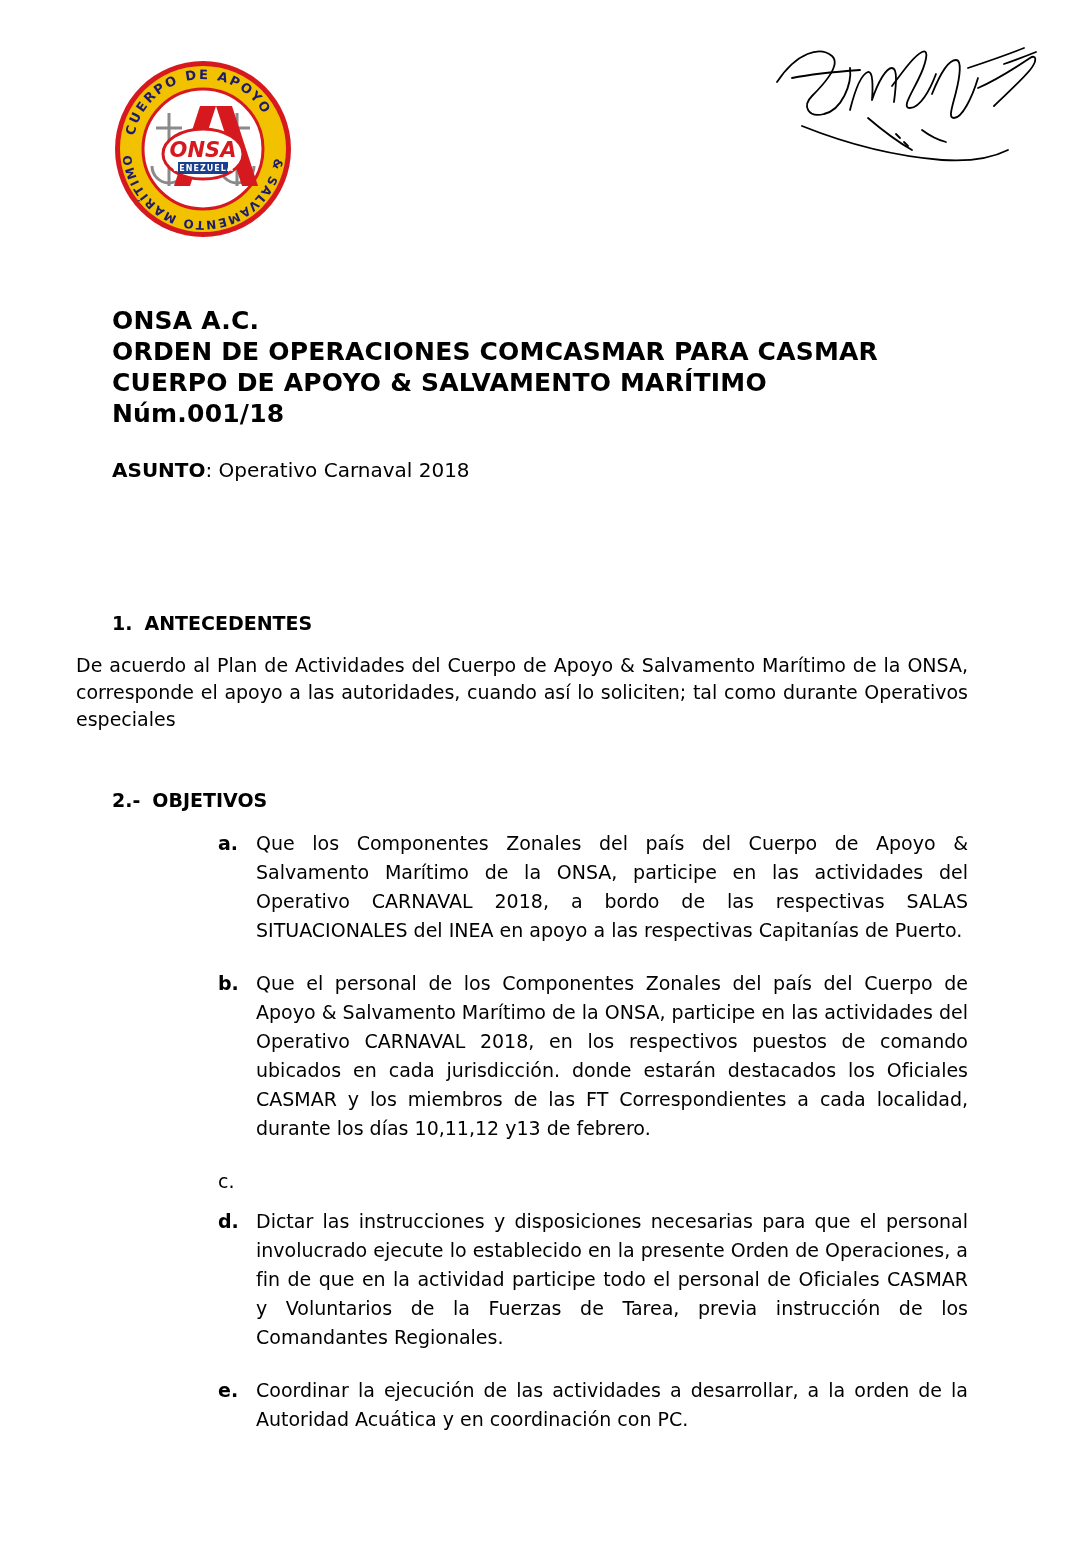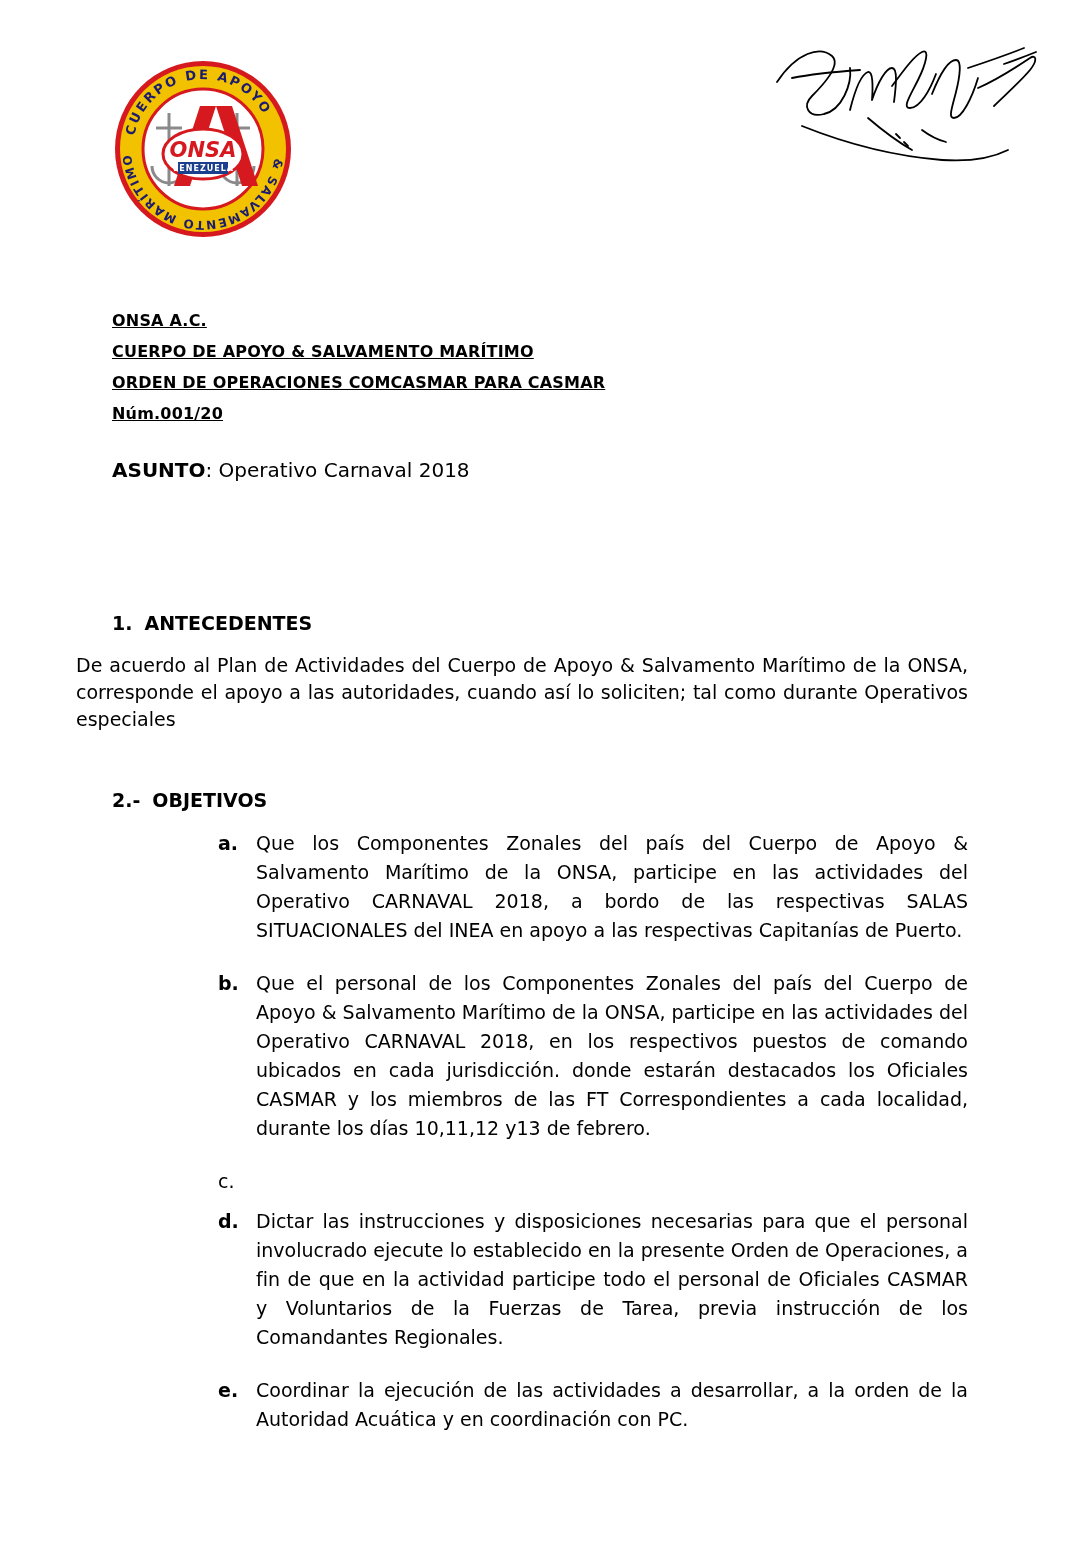--- a/index.html
+++ b/index.html
@@ -43,24 +43,23 @@
 
   
   .title-block {
     position: absolute;
     left: 112px;
     top: 305px;
     width: 860px;
   }
   .title-line {
     font-weight: bold;
-    font-size: 16px;
+    font-size: 25px;
     line-height: 31px;
     letter-spacing: 0.2px;
-    text-decoration: underline;
   }
 
   .subject-block {
     position: absolute;
     left: 112px;
     top: 455px;
     width: 880px;
     font-size: 20px;
     line-height: 30px;
   }
@@ -181,23 +180,23 @@
           <path d="M150 96 C 158 102, 166 106, 174 108"></path>
           <path d="M124 100 L 128 104"></path>
           <path d="M132 108 L 136 112"></path>
         </g>
       </svg>
     </div>
   </div>
 
   <div class="title-block">
     <div class="title-line">ONSA A.C.</div>
+    <div class="title-line">ORDEN DE OPERACIONES COMCASMAR PARA CASMAR</div>
     <div class="title-line">CUERPO DE APOYO &amp; SALVAMENTO MARÍTIMO</div>
-    <div class="title-line">ORDEN DE OPERACIONES COMCASMAR PARA CASMAR</div>
-    <div class="title-line">Núm.001/20</div>
+    <div class="title-line">Núm.001/18</div>
   </div>
 
   <div class="subject-block">
     <div>
       <span class="lbl">ASUNTO</span><span>: Operativo Carnaval 2018</span>
     </div>
   </div>
 
   <div class="body">
 

